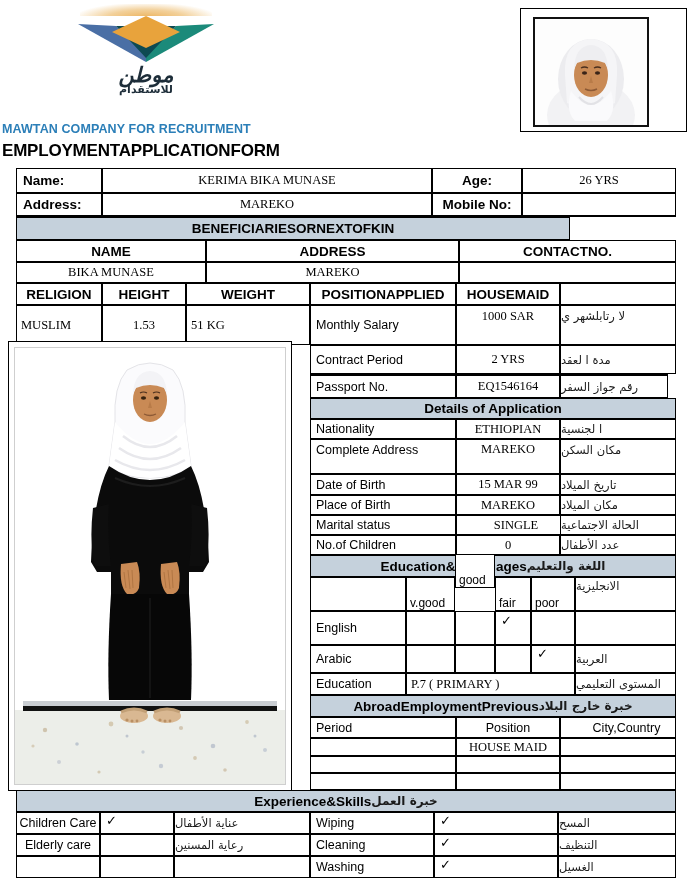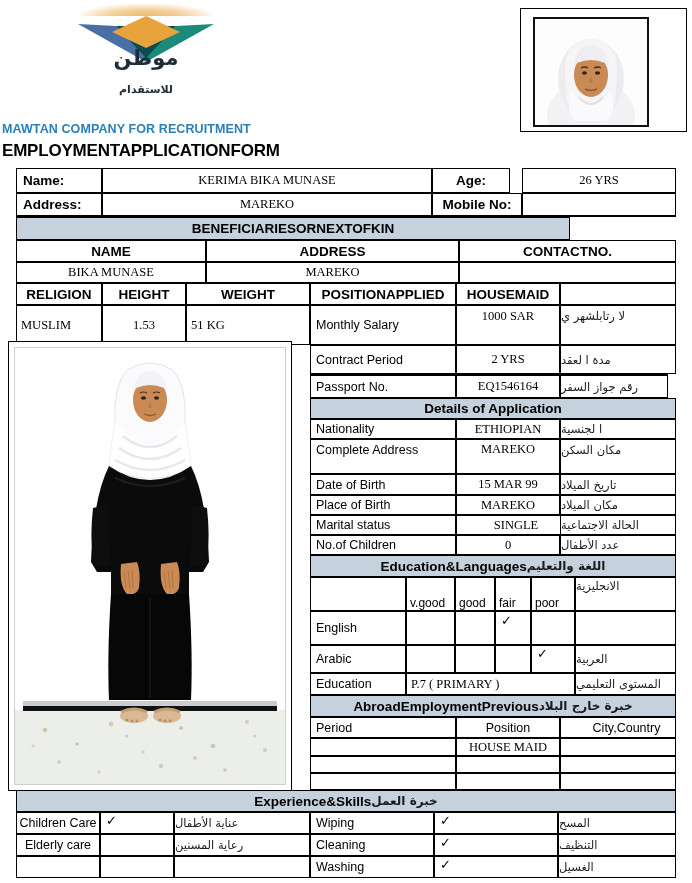--- a/index.html
+++ b/index.html
@@ -12,23 +12,23 @@
   }
   .page{position:relative;width:692px;height:883px;}
 
   
   .header{position:relative;height:165px;}
   .logo{position:absolute;left:62px;top:4px;width:165px;height:105px;}
   .logo-sweep{position:absolute;left:18px;top:0;width:132px;height:12px;
     background:radial-gradient(ellipse at 50% 120%, #e8a33c 0%, #f0c888 42%, #ffffff 78%);
     opacity:.85;}
   .logo-mark{position:absolute;left:14px;top:12px;width:140px;height:46px;}
-  .arabic-word{position:absolute;left:20px;top:44px;width:128px;text-align:center;
+  .arabic-word{position:absolute;left:20px;top:61px;width:128px;text-align:center;
     font-family:"DejaVu Sans",sans-serif;font-weight:700;color:#1d2d39;
-    font-size:21px;line-height:21px;letter-spacing:1px;direction:rtl;}
+    font-size:21px;line-height:21px;letter-spacing:1px;direction:rtl;font-style:italic;}
   .arabic-sub{position:absolute;left:20px;top:80px;width:128px;text-align:center;
     font-family:"DejaVu Sans",sans-serif;font-weight:600;color:#1d2d39;
     font-size:11px;line-height:12px;letter-spacing:2px;direction:rtl;}
 
   .photo-box{position:absolute;left:520px;top:8px;width:165px;height:122px;
     border:1px solid #000;background:#fff;}
   .photo-inner{position:absolute;left:12px;top:8px;width:112px;height:106px;
     border:2px solid #111;overflow:hidden;background:#fdfdfd;}
 
   .company{position:absolute;left:2px;top:122px;font-size:12.5px;font-weight:700;
@@ -116,21 +116,21 @@
   </div>
 
   <div class="tbl">
 
     <div class="cell" style="left:0;top:0;width:86px;height:25px;">
       <div class="lbl">Name:</div>
     </div>
     <div class="cell" style="left:86px;top:0;width:330px;height:25px;">
       <div class="val">KERIMA BIKA MUNASE</div>
     </div>
-    <div class="cell" style="left:416px;top:0;width:78px;height:25px;">
+    <div class="cell" style="left:416px;top:0;width:90px;height:25px;">
       <div class="lbl-c">Age:</div>
     </div>
     <div class="cell" style="left:506px;top:0;width:154px;height:25px;">
       <div class="val">26 YRS</div>
     </div>
 
     <div class="cell thick-b" style="left:0;top:25px;width:86px;height:24px;">
       <div class="lbl">Address:</div>
     </div>
     <div class="cell thick-b" style="left:86px;top:25px;width:330px;height:24px;">
@@ -292,21 +292,21 @@
       <div class="sechdr" style="justify-content:center;gap:0;">
         <span>Education&amp;Languages</span>
         <span class="ar-hd">اللغة والتعليم</span>
       </div>
     </div>
 
     <div class="cell" style="left:294px;top:409px;width:96px;height:34px;"></div>
     <div class="cell" style="left:390px;top:409px;width:49px;height:34px;">
       <div class="sm">v.good</div>
     </div>
-    <div class="cell" style="left:439px;top:409px;width:40px;height:34px;">
+    <div class="cell" style="left:439px;top:386px;width:40px;height:34px;">
       <div class="sm">good</div>
     </div>
     <div class="cell" style="left:479px;top:409px;width:36px;height:34px;">
       <div class="sm">fair</div>
     </div>
     <div class="cell" style="left:515px;top:409px;width:44px;height:34px;">
       <div class="sm">poor</div>
     </div>
     <div class="cell" style="left:559px;top:409px;width:101px;height:34px;">
       <div class="ar" style="align-items:flex-start;padding-top:1px;">الانجليزية</div>

